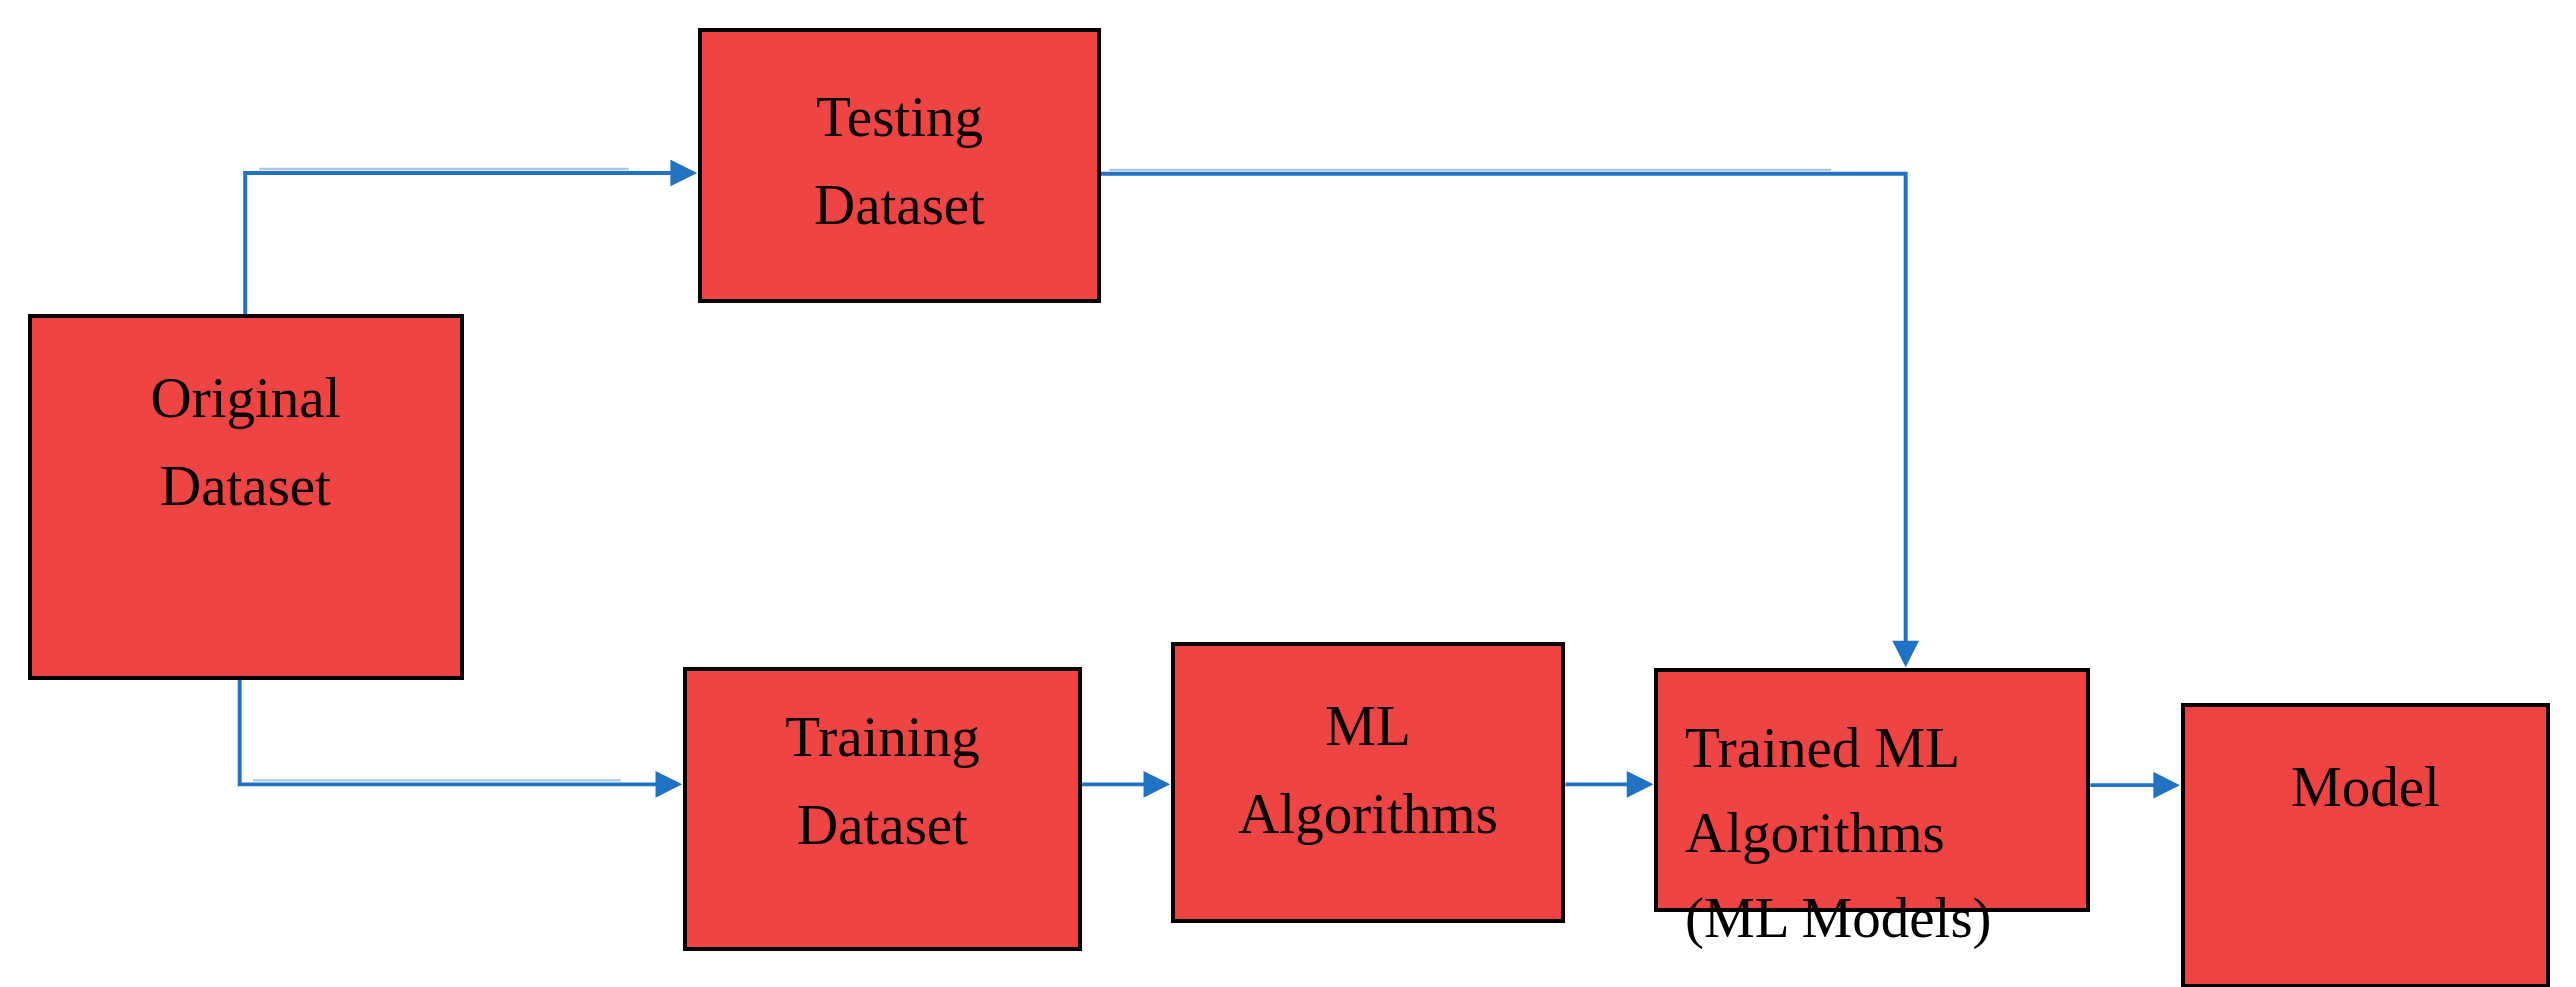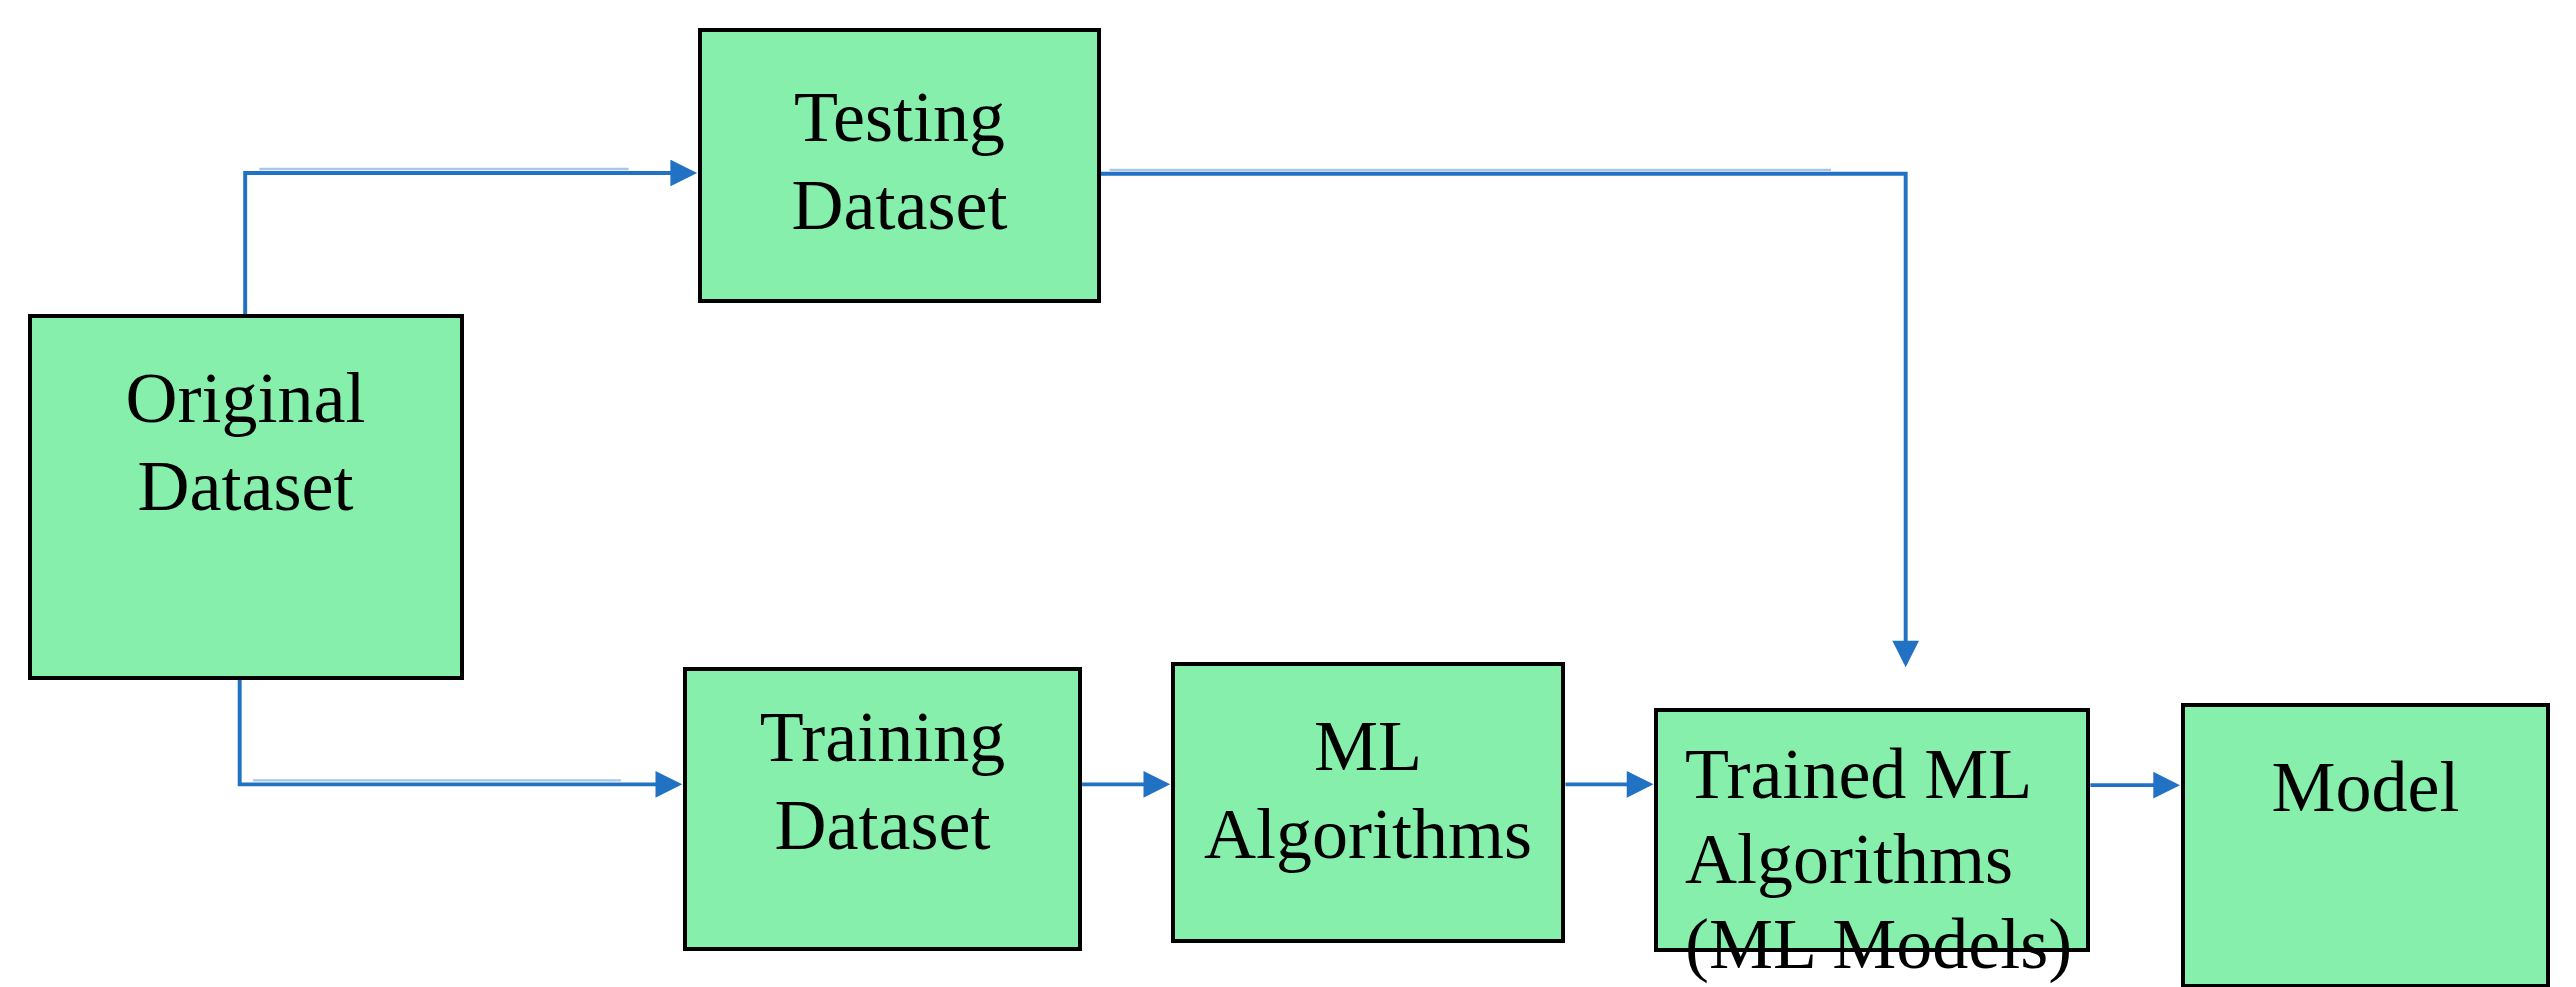--- a/index.html
+++ b/index.html
@@ -19,34 +19,34 @@
     left: 0; top: 0;
     width: 2576px; height: 988px;
     pointer-events: none;
   }
   .edge    { fill: none; stroke: var(--accent, #2272c3); stroke-width: 5; }
   .edge-hi { fill: none; stroke: var(--accent-light, #a9c6e9); stroke-width: 3; }
 
   .node {
     position: absolute;
     box-sizing: border-box;
-    background: #86efac;
+    background: #ef4444;
     border: 4.7px solid var(--border, #000000);
-    font-size: 72px;
+    font-size: 57px;
     line-height: 88px;
     text-align: center;
   }
   .node .line { display: block; white-space: nowrap; }
 
   #node-original    { left: 27.5px;   top: 314px; width: 436px; height: 366px; padding-top: 36px; font-weight: normal; }
   #node-testing     { left: 698px;  top: 27.5px;  width: 403px; height: 275px; padding-top: 41px; }
   #node-training    { left: 683px;  top: 667px; width: 399px; height: 284px; padding-top: 22px; }
-  #node-ml          { left: 1171px; top: 662px; width: 394px; height: 281px; padding-top: 36px; }
-  #node-trained     { left: 1654px; top: 668px; width: 436px; height: 244px; padding: 20px 0 0 27px;
-                      text-align: left; line-height: 85px; margin-top: 40px; }
+  #node-ml          { left: 1171px; top: 642px; width: 394px; height: 281px; padding-top: 36px; }
+  #node-trained     { left: 1654px; top: 668px; width: 436px; height: 244px; padding: 33px 0 0 27px;
+                      text-align: left; line-height: 85px; }
   #node-predictions { left: 2181px; top: 703px; width: 369px; height: 285px; padding-top: 36px; }
 </style>
 </head>
 <body>
 
 <div class="canvas">
 
   <svg class="edges" viewBox="0 0 3278 1257" xmlns="http://www.w3.org/2000/svg">
     <defs>
       <marker id="arrow" viewBox="0 0 10 10" refX="8.5" refY="5" markerUnits="userSpaceOnUse" markerWidth="38" markerHeight="34" orient="auto">

